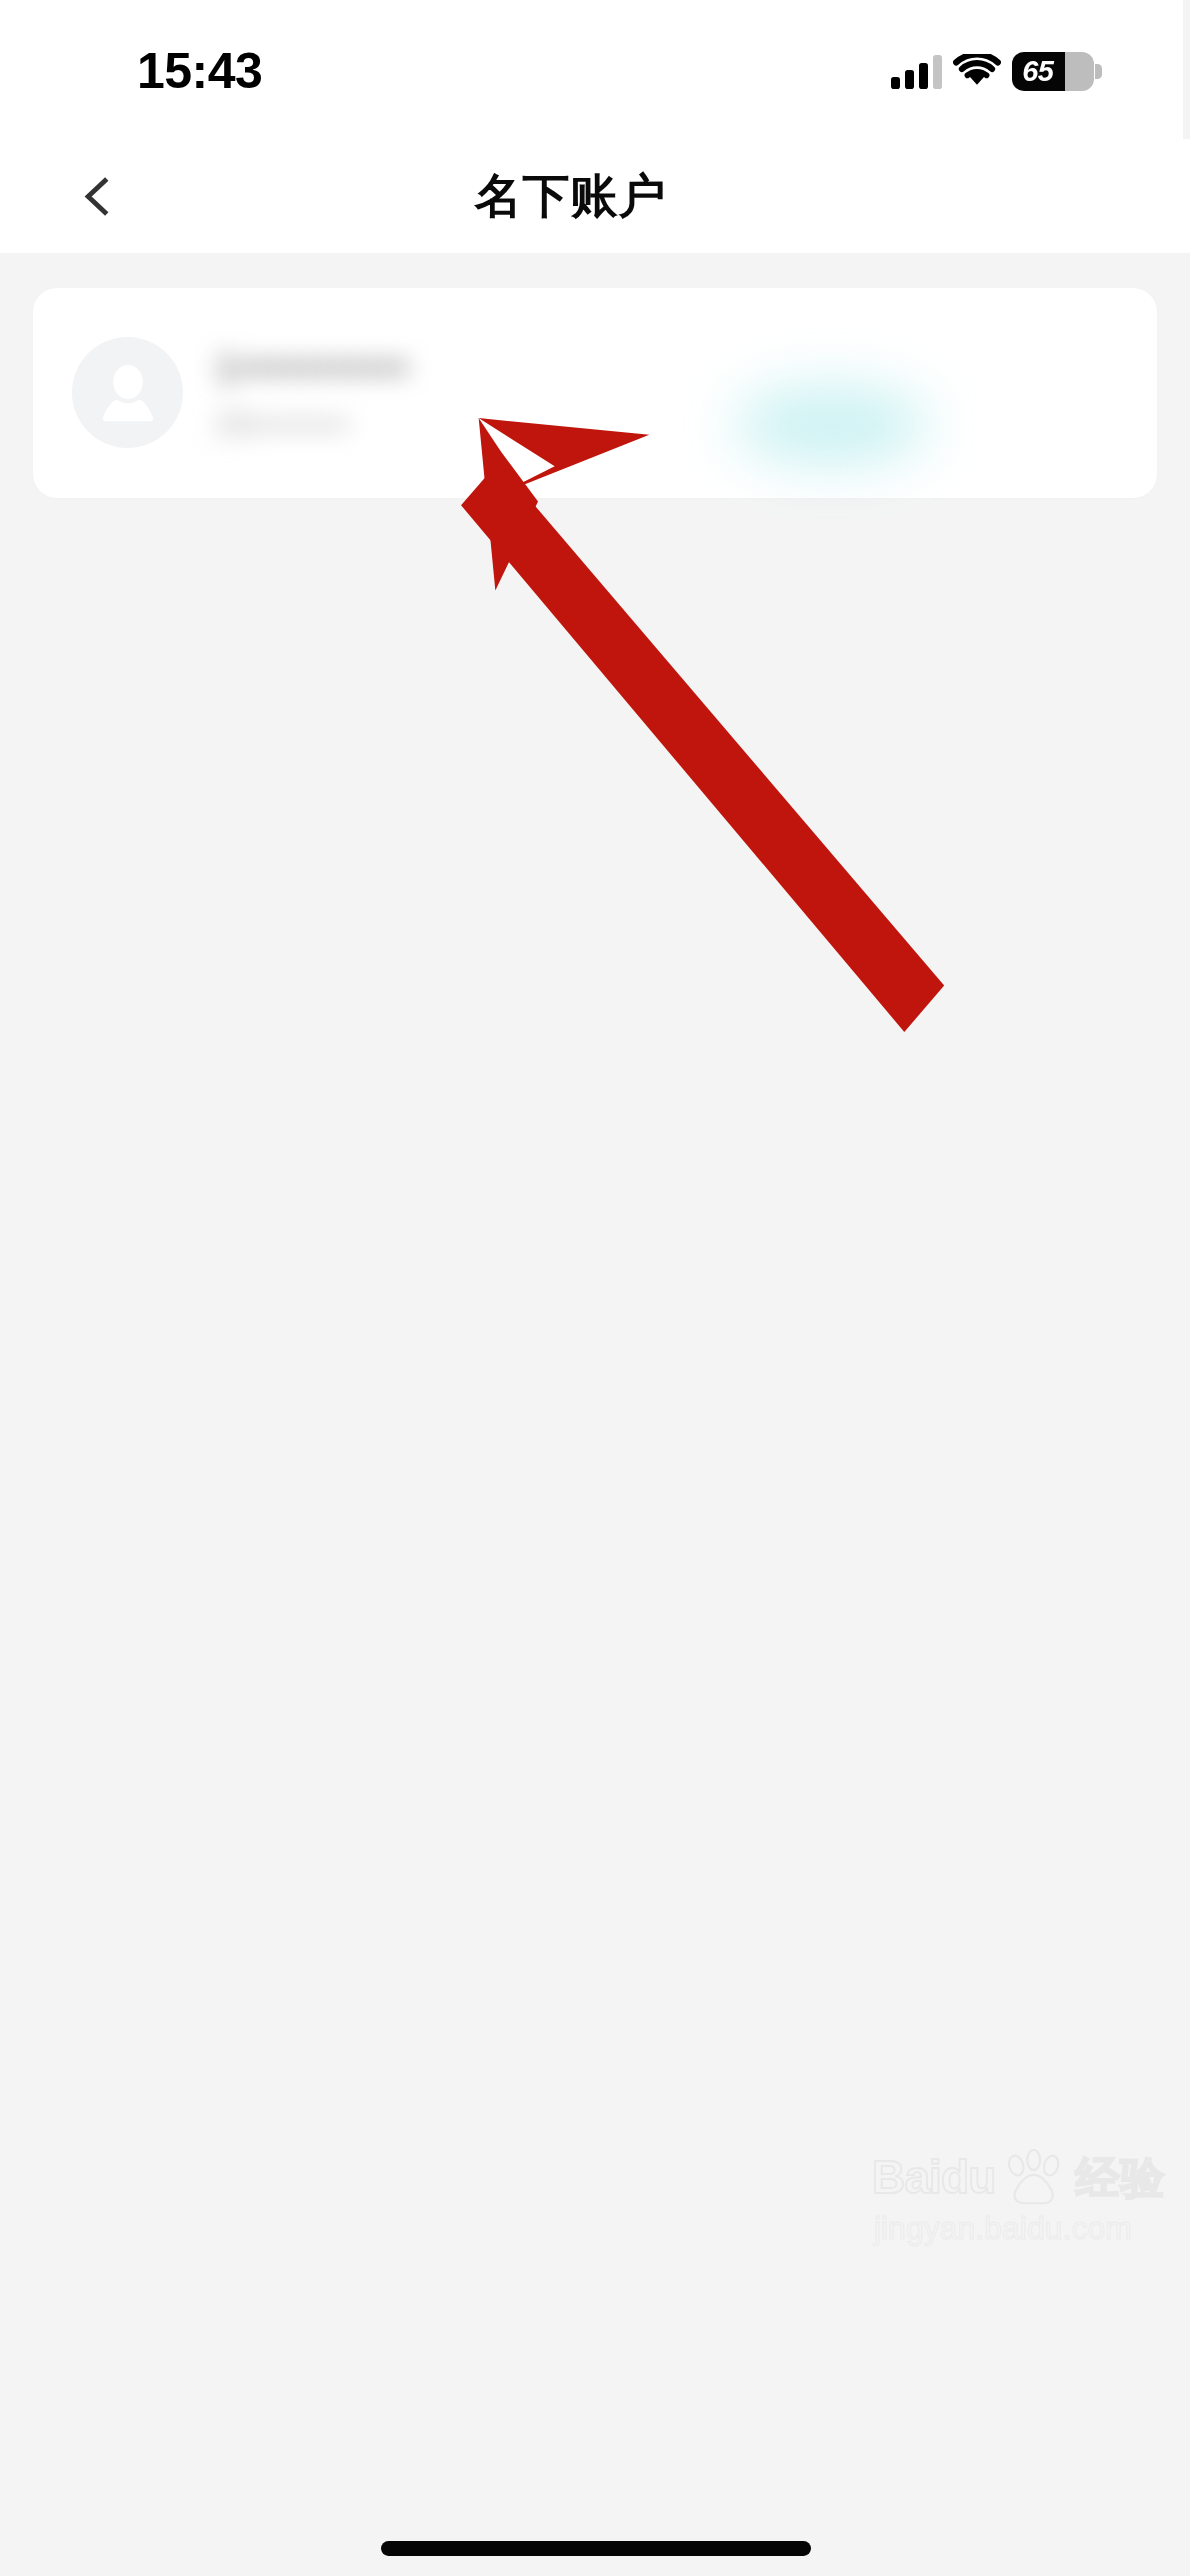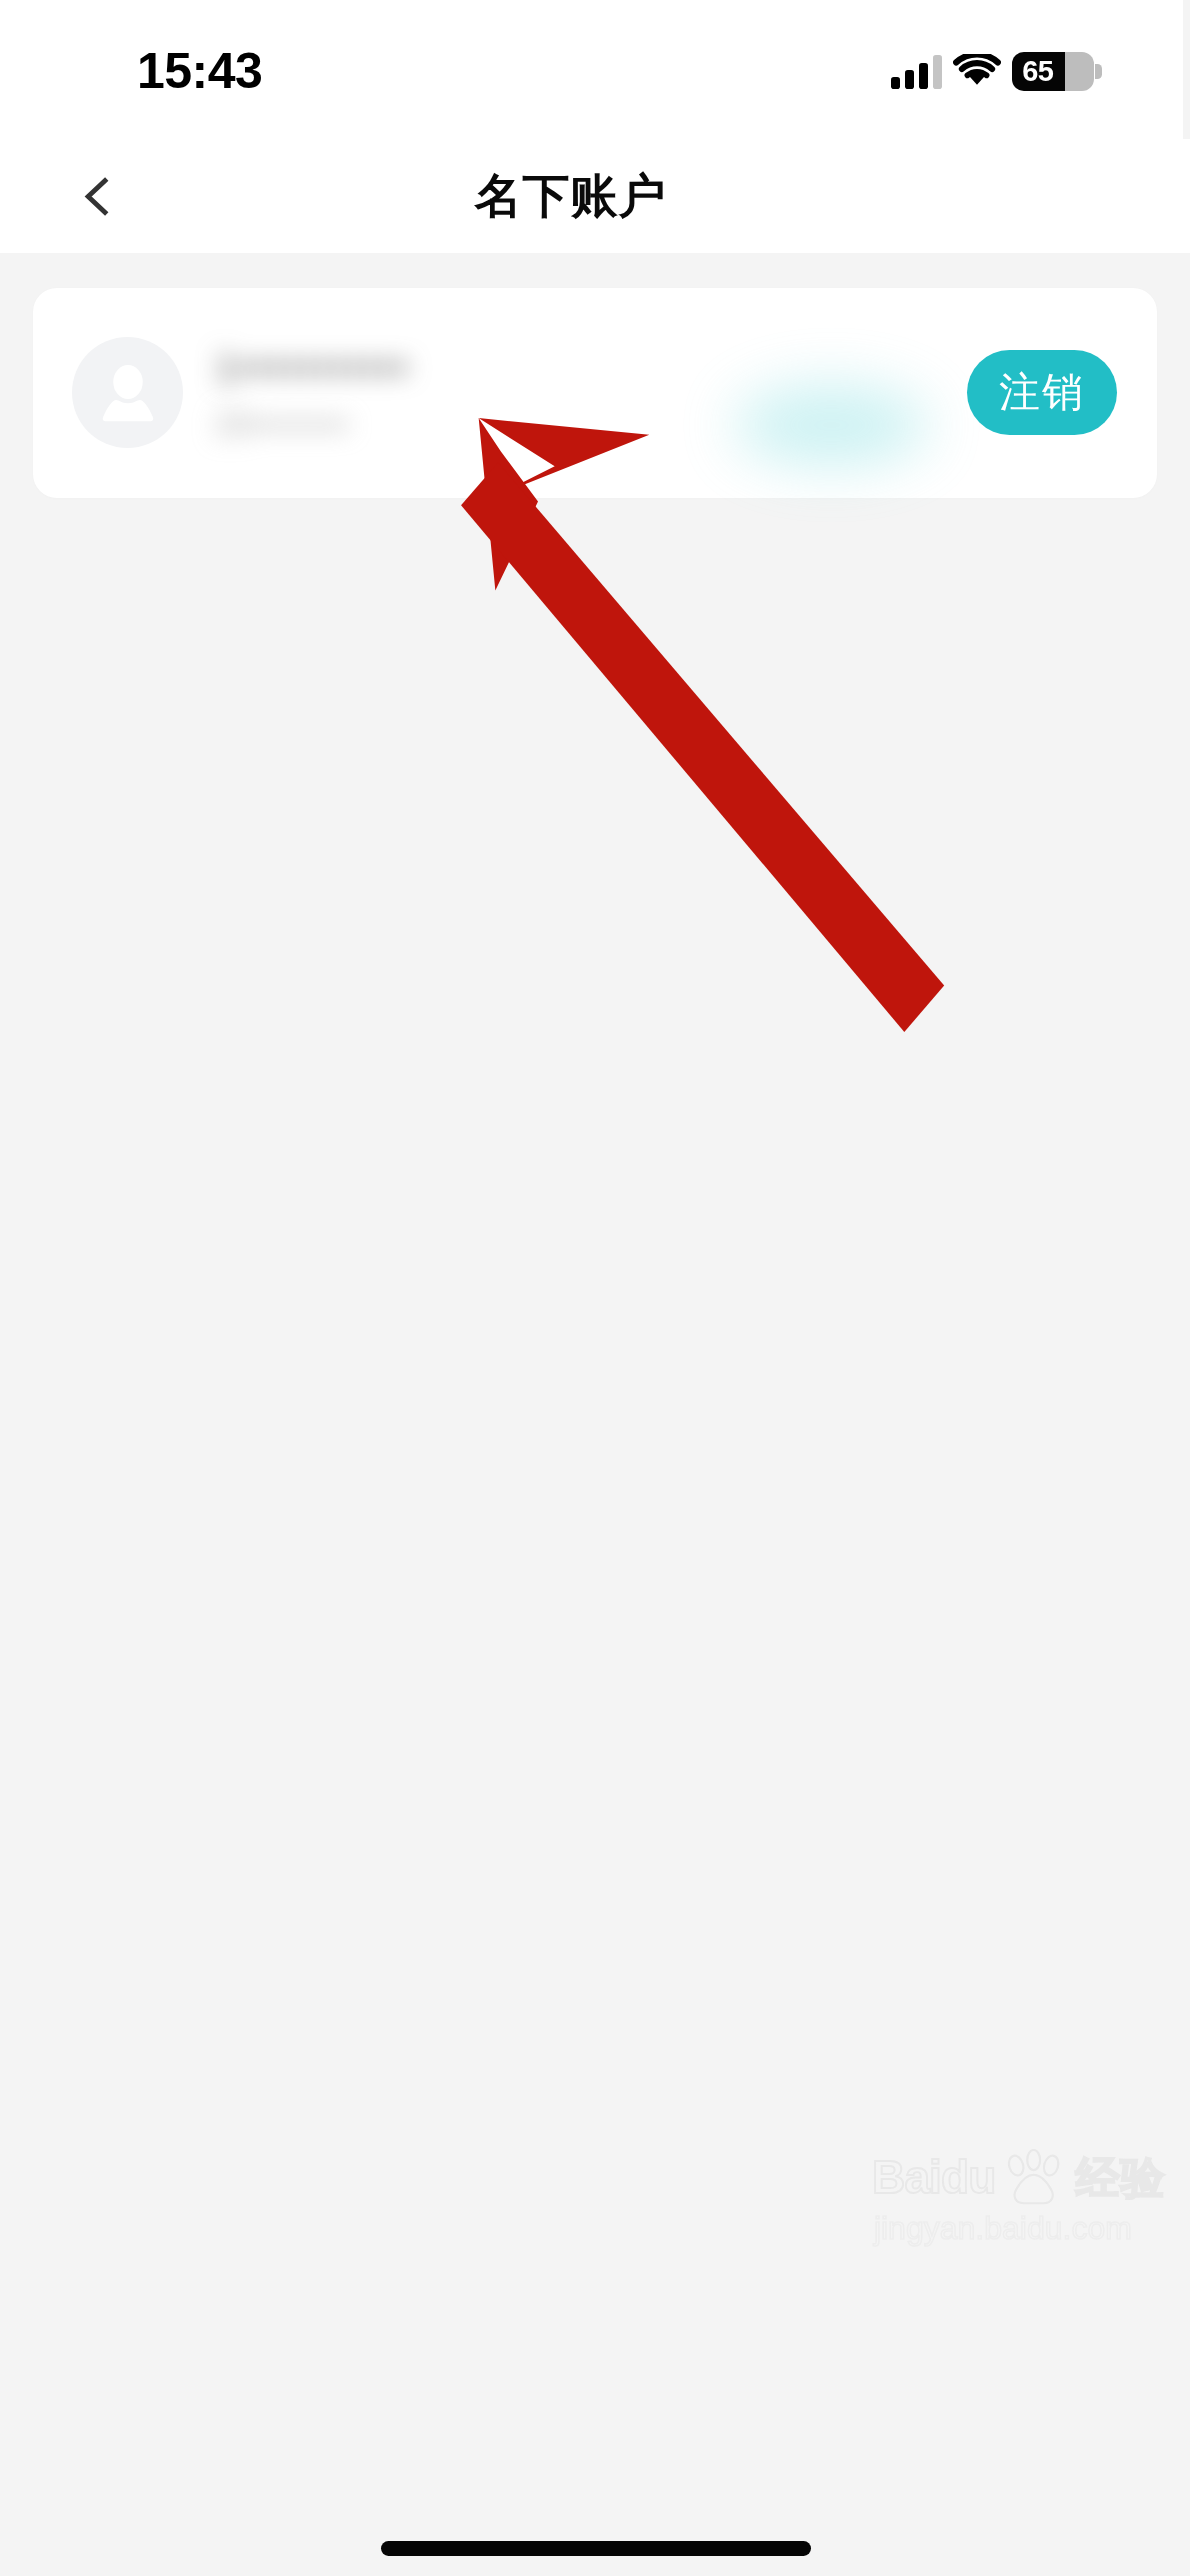--- a/index.html
+++ b/index.html
@@ -39,20 +39,21 @@
     line-height: 52px;
   }
   .status-right {
     position: absolute;
     right: 89px;
     top: 46px;
     height: 50px;
     display: flex;
     align-items: center;
     gap: 11px;
+    font-style: italic;
   }
 
   
   .signal {
     display: flex;
     align-items: flex-end;
     gap: 4.6px;
     height: 35px;
   }
   .signal i {
@@ -367,21 +368,20 @@
           <path d="M11 64 c4.5 -11 10.5 -18.5 14 -18.5 c3.5 0 5.5 3.5 13 3.5 c7.5 0 9.5 -3.5 13 -3.5 c3.5 0 9.5 7.5 14 18.5 c1.2 3 -0.4 4.6 -3.4 4.6 H14.4 c-3 0 -4.6 -1.6 -3.4 -4.6 Z" fill="#ffffff"></path>
         </svg>
       </div>
 
       <div class="acct-text">
         <div class="acct-line primary">1•••••••••••</div>
         <div class="acct-line secondary">20••••••••</div>
         <div class="acct-tealblur"></div>
       </div>
 
-      <button class="deregister-btn">注销</button>
     </div>
 
     <div class="arrow-layer">
       <svg width="1191" height="2323" viewBox="0 0 1284 2505" xmlns="http://www.w3.org/2000/svg">
         <g fill="#bf150c">
           <polygon points="516,178 700,196 534,262 598,230"></polygon>
           <polygon points="516,178 534,364 580,268 540,214"></polygon>
           <polygon points="537,226 1018,790 975,840 497,272"></polygon>
         </g>
       </svg>

